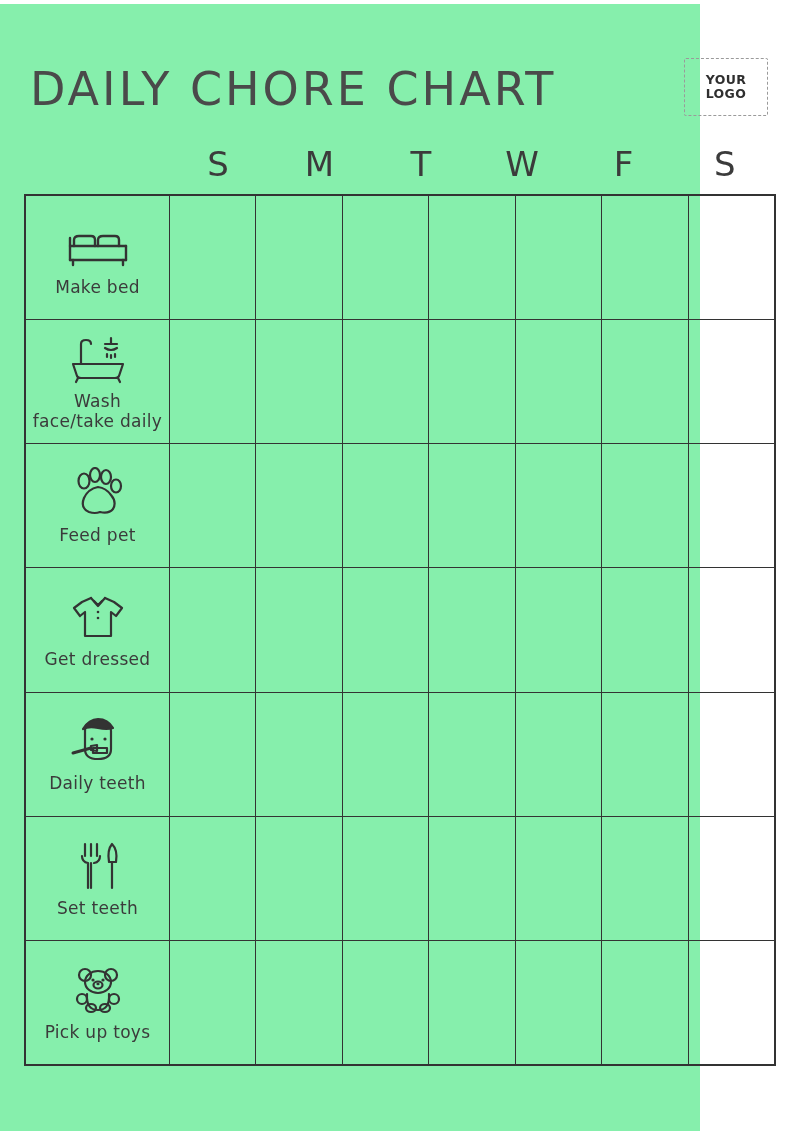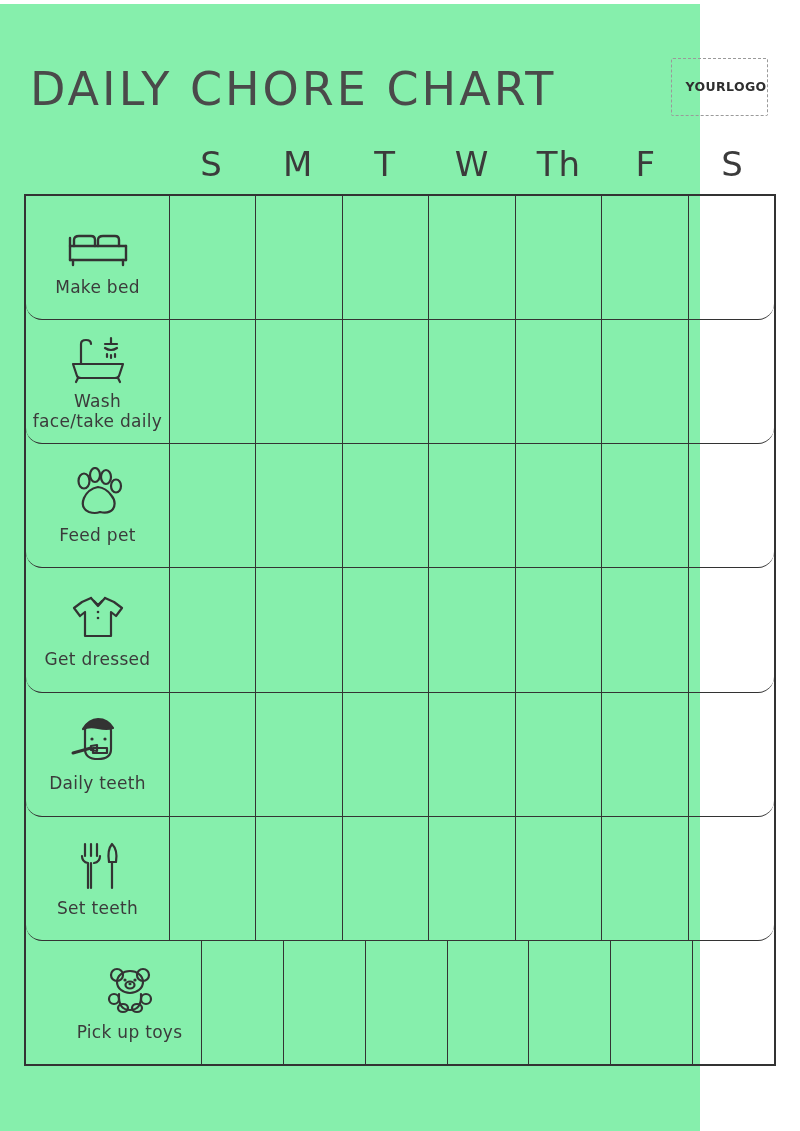--- a/index.html
+++ b/index.html
@@ -43,25 +43,24 @@
   }
   .logo-box {
     position: absolute;
     right: 32px;
     top: 26px;
     width: 82px;
     height: 56px;
     border: 1.5px dashed #9a9a9a;
     border-radius: 2px;
     display: flex;
-    flex-direction: row;
+    flex-direction: column;
     align-items: center;
     justify-content: center;
     line-height: 1.15;
-    padding-left: 13px;
   }
   .logo-box span {
     font-size: 12.5px;
     font-weight: bold;
     color: #2f2f2f;
     letter-spacing: 0.4px;
   }
 
   
   .days {
@@ -91,23 +90,22 @@
     border: 2px solid #333;
     box-sizing: border-box;
     display: flex;
     flex-direction: column;
   }
   .row {
     flex: 1;
     display: flex;
     border-bottom: 1.6px solid #333;
     box-sizing: border-box;
-    border-radius: 16px;
-  }
-  .row:last-child { border-bottom: none; padding-left: 32px; }
+  }
+  .row:last-child { border-bottom: none; }
 
   .chore-cell {
     width: 144px;
     box-sizing: border-box;
     border-right: 1.6px solid #333;
     display: flex;
     flex-direction: column;
     align-items: center;
     justify-content: center;
     padding: 4px 2px 6px 2px;
@@ -169,21 +167,20 @@
       <span>YOUR</span>
       <span>LOGO</span>
     </div>
   </div>
 
   <div class="days">
     <div class="day">S</div>
     <div class="day">M</div>
     <div class="day">T</div>
     <div class="day">W</div>
-    <div class="day">Th</div>
     <div class="day">F</div>
     <div class="day">S</div>
   </div>
 
   <div class="grid">
 
     <div class="row">
       <div class="chore-cell">
         <div class="chore-icon">
           <svg width="66" height="46" viewBox="0 0 66 46" fill="none" stroke="#333" stroke-width="2.4" stroke-linecap="round" stroke-linejoin="round">

